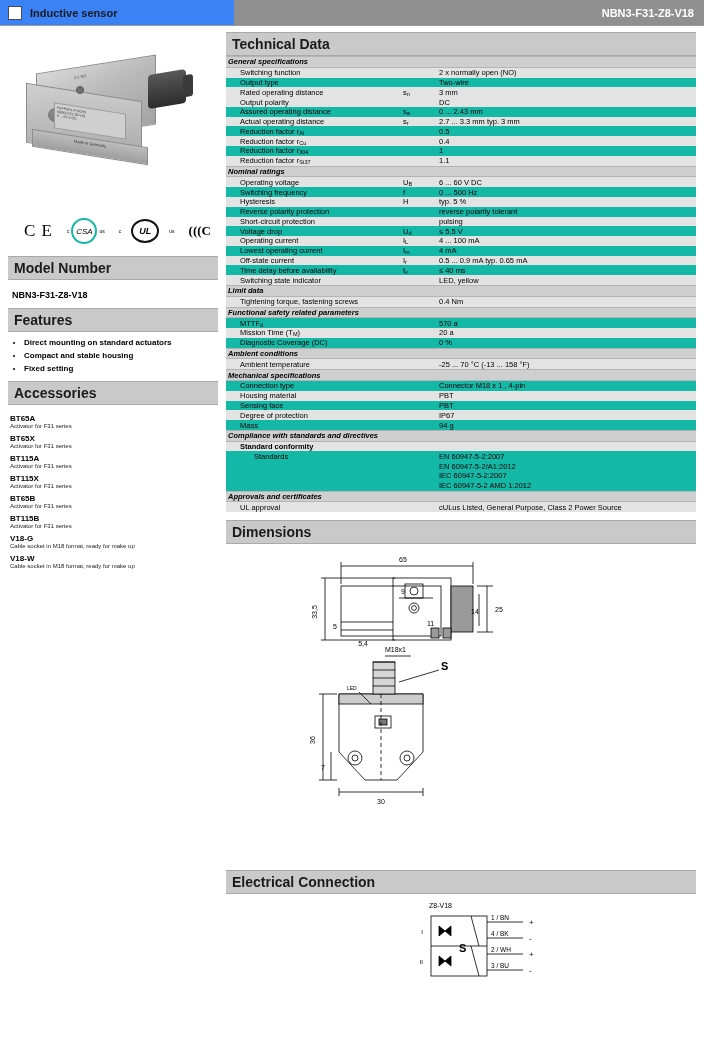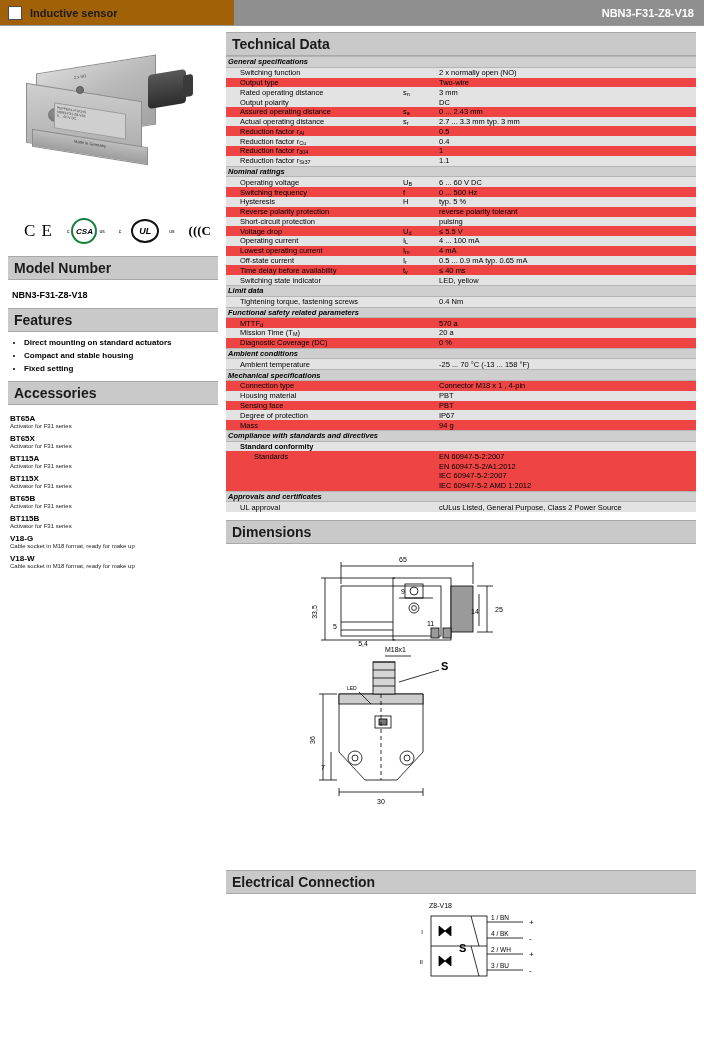--- a/index.html
+++ b/index.html
@@ -10,21 +10,21 @@
     background: #ffffff;
     font-family: "Liberation Sans", sans-serif;
     font-size: 8px;
     color: #000;
     position: relative;
     overflow: hidden;
   }
   
   .header {
     height: 26px;
-    background: #a16207;
+    background: #3b82f6;
     display: flex;
     align-items: center;
     border-bottom: 1px solid #9a9a9a;
   }
   .header .sq {
     width: 14px; height: 14px;
     border: 1px solid #4d4d4d;
     background: #ffffff;
     margin-left: 8px;
     flex: 0 0 auto;
@@ -115,22 +115,22 @@
   }
 
   
   .marks {
     display:flex; align-items:center; gap:14px;
     margin: 10px 0 0 16px; height: 34px;
   }
   .mark-ce { font-size:17px; font-family:"Liberation Serif", serif; letter-spacing:1px;}
   .mark-circle {
     width:26px;height:26px;border-radius:50%;
-    border:2px solid #15803d;display:flex;align-items:center;justify-content:center;
-    font-size:8px;font-weight:bold;font-style:italic;
+    border:2px solid #14b8a6;display:flex;align-items:center;justify-content:center;
+    font-size:8px;font-weight:normal;font-style:italic;
   }
   .mark-ul {
     width:28px;height:24px;border-radius:50%;
     border:2px solid #111;display:flex;align-items:center;justify-content:center;
     font-size:9px;font-weight:bold;font-style:italic;
   }
   .mark-small { font-size:5px; }
   .mark-ccc { font-size:13px;font-weight:bold;font-family:"Liberation Serif", serif;}
 
   
@@ -150,21 +150,21 @@
   .acc-item { margin-top:5px; }
   .acc-name { font-size:8px; font-weight:bold; }
   .acc-desc { font-size:6px; color:#222; }
   table.td { width:100%; border-collapse:collapse; font-size:7.5px; }
   table.td td { padding:0.4px 2px; vertical-align:top; }
   .grp td {
     background:#cfcfcf; font-weight:bold; font-size:7.5px;
     border-top:1px solid #b4b4b4; border-bottom:1px solid #b4b4b4;font-style:italic;
   }
   .row td { background:#e3e3e3; }
-  .row.alt td { background:#ef4444; }
+  .row.alt td { background:#14b8a6; }
   .c-label { width:175px; padding-left:14px !important; }
   .c-sym   { width:36px; }
   .c-val   { }
   .sub { font-size:5.5px; vertical-align:-1px; }
   .indent2 { padding-left:28px !important; }
 
   
   .dim-area { background:#ffffff; height:318px; position:relative; }
   .dim-svg { display:block; margin:0 auto; }
 

